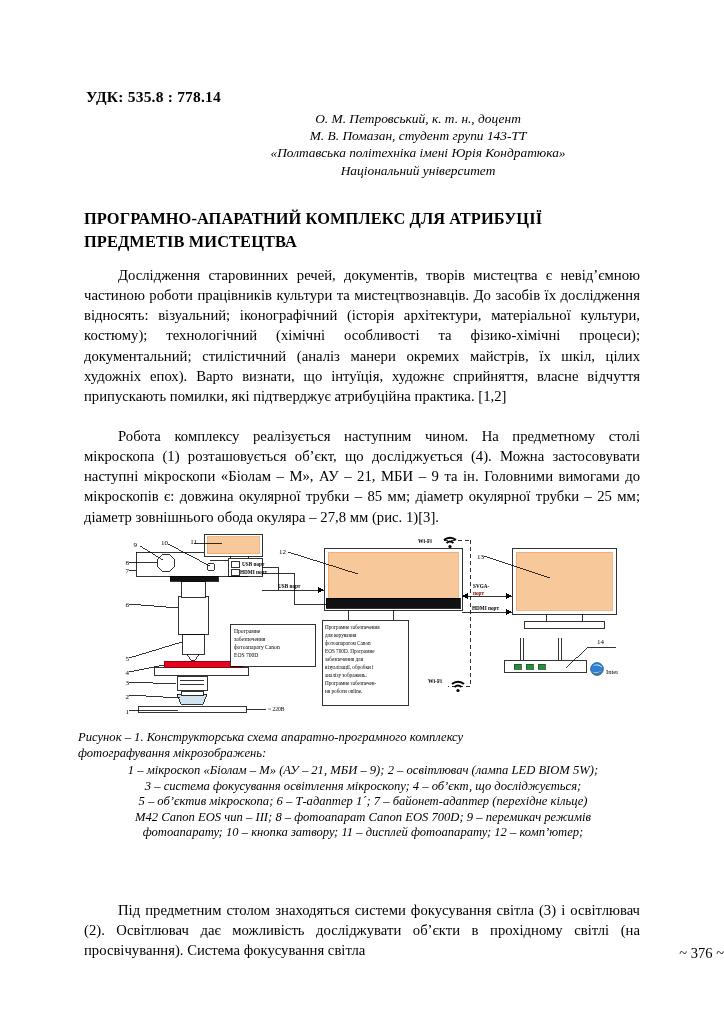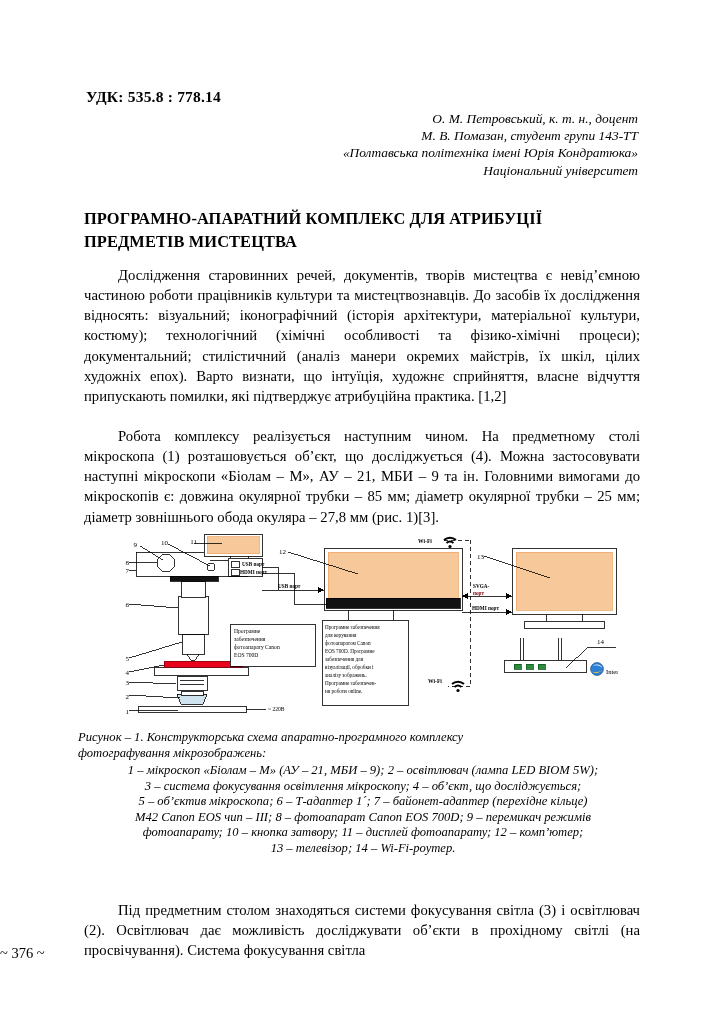--- a/index.html
+++ b/index.html
@@ -24,21 +24,21 @@
     position: absolute;
     left: 86px; top: 88px;
     font-size: 15.5px;
     font-weight: bold;
     letter-spacing: 0.2px;
   }
   .authors {
     position: absolute;
     right: 78px; top: 110px;
     width: 440px;
-    text-align: right;
+    text-align: center;
     font-style: italic;
     font-size: 13.4px;
     line-height: 17.2px;
   }
   .title {
     position: absolute;
     left: 84px; top: 196px;
     width: 556px;
     text-align: left;
     font-size: 16.4px;
@@ -82,21 +82,21 @@
     width: 586px;
     text-align: center;
     font-style: italic;
     font-size: 12.6px;
     line-height: 15.6px;
   }
   .pagenum {
     position: absolute;
     left: 0; top: 945px;
     width: 724px;
-    text-align: left;
+    text-align: right;
     font-size: 14.5px;
   }
 </style>
 </head>
 <body>
 
 <div class="page">
 
   <div class="udc">УДК: 535.8 : 778.14</div>
 
@@ -292,19 +292,18 @@
     <div>Рисунок – 1. Конструкторська схема апаратно-програмного комплексу</div>
     <div>фотографування мікрозображень:</div>
   </div>
 
   <div class="legend">
     <div>1 – мікроскоп «Біолам – М» (АУ – 21, МБИ – 9); 2 – освітлювач (лампа LED BIOM 5W);</div>
     <div>3 – система фокусування освітлення мікроскопу; 4 – об’єкт, що досліджується;</div>
     <div>5 – об’єктив мікроскопа; 6 – Т-адаптер 1´; 7 – байонет-адаптер (перехідне кільце)</div>
     <div>M42 Canon EOS чип – III; 8 – фотоапарат Canon EOS 700D; 9 – перемикач режимів</div>
     <div>фотоапарату; 10 – кнопка затвору; 11 – дисплей фотоапарату; 12 – комп’ютер;</div>
-    <div>13 – телевізор; 14 – Wi-Fi-роутер.</div>
   </div>
 
   <p class="para p3">Під предметним столом знаходяться системи фокусування світла (3) і освітлювач (2). Освітлювач дає можливість досліджувати об’єкти в прохідному світлі (на просвічування). Система фокусування світла</p>
 
   <div class="pagenum">~ 376 ~</div>
 </div>
 
 </body></html>

